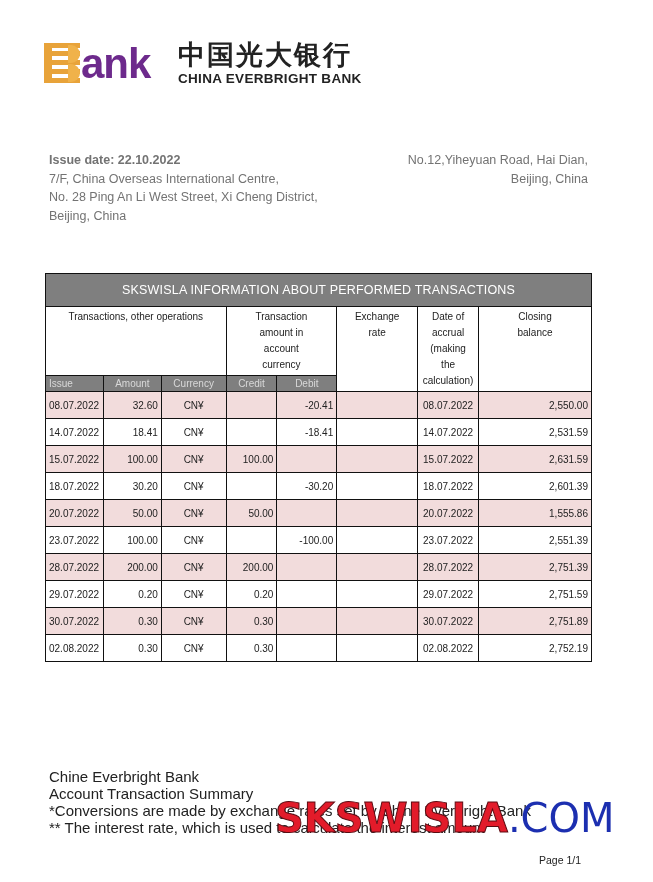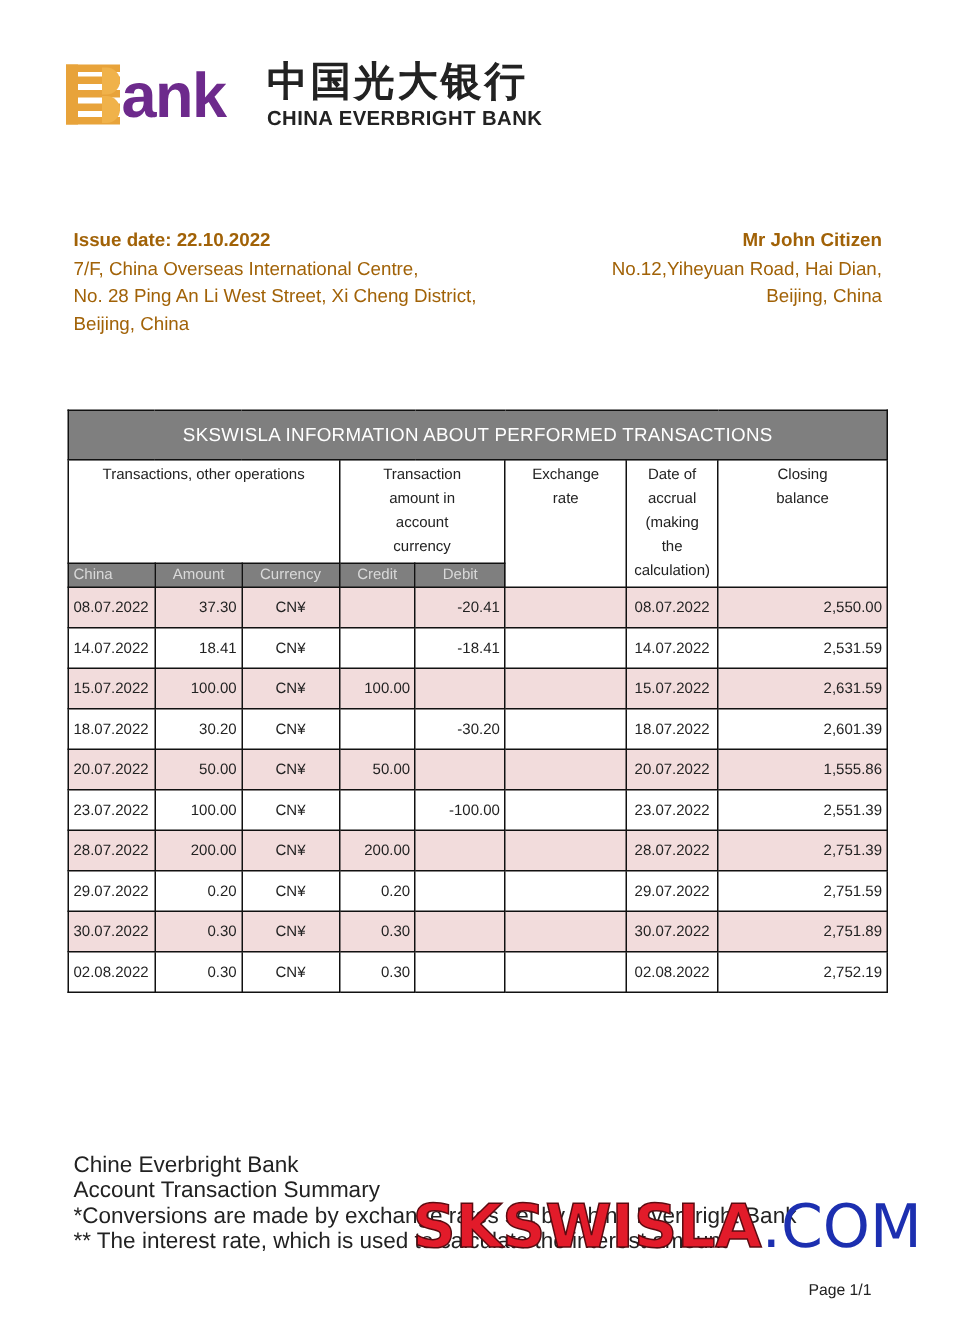--- a/index.html
+++ b/index.html
@@ -11,21 +11,21 @@
   .logo-b { position: relative; width: 36px; height: 40px; margin-right: 1px; }
   .logo-b .bar { position: absolute; left: 0; width: 100%; height: 5px; background: #e8a33a; }
   .logo-b .stem { position: absolute; left: 0; top: 0; width: 8px; height: 40px; background: #e8a33a; }
   .logo-b .bowl { position: absolute; right: 0; width: 12px; height: 18px; background: #f0b24a; border-radius: 0 9px 9px 0; }
   .logo-text { font-size: 42px; font-weight: bold; color: #6d2a8c; line-height: 40px; letter-spacing: -1px; margin-top: 2px; }
   .brand { position: absolute; left: 178px; top: 40px; }
   .brand-cn { font-family: "DejaVu Sans", sans-serif; font-size: 27px; font-weight: bold; color: #222; letter-spacing: 2px; line-height: 30px; }
   .brand-en { font-size: 13.5px; font-weight: bold; color: #222; letter-spacing: 0.3px; margin-top: 1px; }
 
   
-  .addr { position: absolute; top: 151px; font-size: 12.5px; line-height: 18.5px; color: #a16207; }
+  .addr { position: absolute; top: 151px; font-size: 12.5px; line-height: 18.5px; color: #737373; }
   .addr-left { left: 49px; }
   .addr-right { right: 65px; text-align: right; }
   .addr .bold { font-weight: bold; }
 
   
   .stmt { position: absolute; left: 45px; top: 273px; width: 547px; border-collapse: collapse; font-size: 10px; }
   .stmt td, .stmt th { border: 1.5px solid #111; padding: 0 3px; font-weight: normal; }
   .stmt .title-row th { background: #7f7f7f; color: #ffffff; font-size: 12.5px; height: 32px; letter-spacing: 0.2px; }
   .stmt .hdr th { background: #fff; color: #222; vertical-align: top; text-align: center; line-height: 16px; padding-top: 2px; }
   .stmt .sub th { background: #7f7f7f; color: #d9d9d9; height: 15px; font-size: 10px; padding: 0 3px; }
@@ -69,21 +69,20 @@
 </div>
 
 <div class="addr addr-left">
   <div class="bold">Issue date: 22.10.2022</div>
   <div>7/F, China Overseas International Centre,</div>
   <div>No. 28 Ping An Li West Street, Xi Cheng District,</div>
   <div>Beijing, China</div>
 </div>
 
 <div class="addr addr-right">
-  <div class="bold">Mr John Citizen</div>
   <div>No.12,Yiheyuan Road, Hai Dian,</div>
   <div>Beijing, China</div>
 </div>
 
 <table class="stmt">
   <colgroup>
     <col style="width:58px">
       <col style="width:58px">
       <col style="width:65px">
     <col style="width:51px">
@@ -97,31 +96,31 @@
       <th colspan="8">SKSWISLA INFORMATION ABOUT PERFORMED TRANSACTIONS</th>
     </tr>
     <tr class="hdr">
       <th colspan="3" style="height:66px">Transactions, other operations</th>
       <th colspan="2" style="padding-left:18px;padding-right:18px">Transaction amount in account currency</th>
       <th rowspan="2" style="padding-left:12px;padding-right:12px">Exchange rate</th>
       <th rowspan="2" style="padding-left:4px;padding-right:4px">Date of accrual (making the calculation)</th>
       <th rowspan="2" style="padding-left:34px;padding-right:34px">Closing balance</th>
     </tr>
     <tr class="sub">
-      <th class="left">China</th>
+      <th class="left">Issue</th>
       <th>Amount</th>
       <th>Currency</th>
       <th>Credit</th>
       <th>Debit</th>
     </tr>
   </thead>
   <tbody id="tx-body">
       <tr class="pink">
         <td class="l">08.07.2022</td>
-        <td class="r">37.30</td>
+        <td class="r">32.60</td>
         <td class="c">CN¥</td>
         <td class="r"></td>
         <td class="r">-20.41</td>
         <td class="c"></td>
         <td class="c">08.07.2022</td>
         <td class="r">2,550.00</td>
       </tr>
       <tr class="white">
         <td class="l">14.07.2022</td>
         <td class="r">18.41</td>

